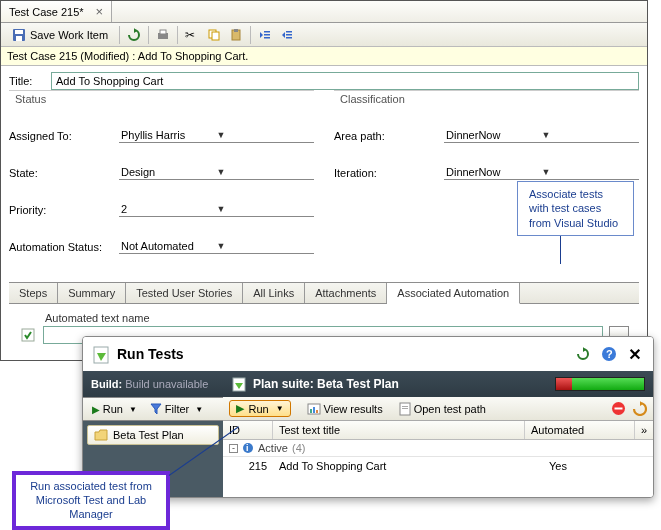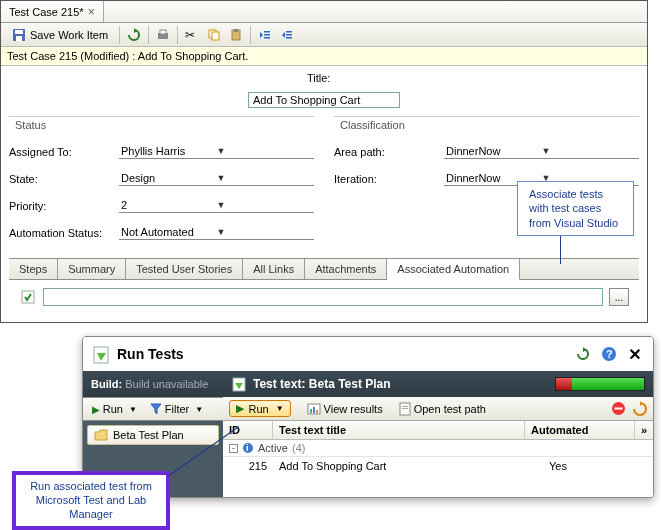--- a/index.html
+++ b/index.html
@@ -1,33 +1,33 @@
 <!DOCTYPE html>
 <html><head>
 <meta charset="utf-8">
 <style>
   * { box-sizing: border-box; margin: 0; padding: 0; }
   body { font-family: "Segoe UI", Tahoma, sans-serif; font-size: 11px; background: #fff; width: 661px; height: 530px; position: relative; color: #000; }
   .top-panel { position: absolute; left: 0; top: 0; width: 648px; border: 1px solid #555; background: #fff; }
   .tabbar { background: linear-gradient(#fdfdfa, #efeee6); height: 22px; border-bottom: 1px solid #999; display: flex; }
-  .tab { display: flex; align-items: center; padding: 0 8px; border-right: 1px solid #aaa; background: linear-gradient(#fff, #f5f3e8); gap: 4px; height: 100%; }
+  .tab { display: flex; align-items: center; padding: 0 8px; border-right: 1px solid #aaa; background: linear-gradient(#fff, #f5f3e8); gap: 12px; height: 100%; }
   .tab-close { color: #666; font-size: 13px; cursor: pointer; }
   .toolbar { height: 24px; background: linear-gradient(#f9f9f5, #e9e8dc); display: flex; align-items: center; padding: 0 4px; gap: 2px; border-bottom: 1px solid #bbb; }
   .tbtn { width: 20px; height: 20px; display: flex; align-items: center; justify-content: center; border: 1px solid transparent; border-radius: 2px; }
   .save-btn { width: auto; padding: 0 6px; gap: 4px; display: flex; align-items: center; height: 20px; }
   .sep { width: 1px; height: 18px; background: #bbb; margin: 0 2px; }
   .infobar { background: #ffffe1; border-bottom: 1px solid #bbb; padding: 3px 6px; }
   .form-area { padding: 6px 8px 4px; background: #fff; }
-  .title-row { display: flex; align-items: center; gap: 8px; margin-bottom: 8px; flex-direction: column; }
+  .title-row { display: flex; align-items: center; gap: 8px; margin-bottom: 0; }
   .title-row label { width: 34px; }
   .title-input { flex: 1; border: 1px solid #7a9; padding: 1px 4px; height: 18px; font: inherit; }
   .cols { display: flex; gap: 20px; width:100%; }
   .group { flex: 1; border-top: 1px solid #ccc; padding-top: 2px; }
   .group-title { color: #535353; font-size: 11px; margin: -9px 0 4px 2px; background: #fff; display: inline-block; padding: 0 4px; }
-  .frow { display: flex; align-items: center; margin: 7px 0; min-height: 20px; }
+  .frow { display: flex; align-items: center; margin: 17px 0; min-height: 20px; }
   .frow label { width: 110px; }
   .combo { flex: 1; display: flex; border-bottom: 1px solid #888; align-items: center; padding: 0 2px 1px; }
   .combo span { flex: 1; }
   .combo .arrow { font-size: 9px; color: #333; }
   .inner-tabs { display: flex; border-top: 1px solid #8e8e8e; border-bottom: 1px solid #8e8e8e; background: linear-gradient(#f5f5f0, #e8e7de); margin-top: 8px; }
   .itab { padding: 4px 10px; border-right: 1px solid #999; color: #333; }
   .itab.active { background: #fff; border-bottom: 1px solid #fff; margin-bottom: -1px; }
   .tab-content { padding: 8px 10px 12px; background: #fff; }
   .atn-label { margin-left: 26px; margin-bottom: 2px; color: #333; display:block;}
   .atn-row { display: flex; gap: 6px; align-items: center; }
@@ -52,21 +52,21 @@
   .filterbtn { display:flex;align-items:center;gap:3px;padding:1px 4px;}
   .plan-item { background: linear-gradient(#fff,#f0eee0); border:1px solid #c8c094; margin: 4px; padding: 3px 6px; display:flex;align-items:center;gap:5px; color:#000; border-radius:2px;}
   .rp-right-hdr { background: linear-gradient(#3b4a55,#2e3b44); padding: 5px 8px; color:#fff; display:flex;align-items:center;gap:6px;}
   .rp-right-hdr b { flex:1; font-size:12px;}
   .progress { width: 90px; height: 14px; border:1px solid #222; display:flex; }
   .progress .red { background: linear-gradient(#e55,#a11); width:18%; }
   .progress .green { background: linear-gradient(#5d5,#1a1); flex:1; }
   .rp-right-tb { background: linear-gradient(#fafaf6,#e7e6da); border-bottom:1px solid #aaa; padding: 3px 6px; display:flex; gap:16px; align-items:center; }
   .rp-right-tb .grp { display:flex;align-items:center;gap:3px; }
   .rtb-runbtn { border:1px solid #d07700; background:linear-gradient(#fff4d6,#ffe08a); border-radius:3px; padding:1px 6px; display:flex;align-items:center;gap:4px;}
-  .thdr { display:flex; background: linear-gradient(#fdfdfa,#eeede3); border-bottom:1px solid #bbb; font-size:11px;font-weight:bold;}
+  .thdr { display:flex; background: linear-gradient(#fdfdfa,#eeede3); border-bottom:1px solid #bbb; font-size:11px;}
   .thdr div { padding: 3px 6px; border-right:1px solid #ccc;}
   .col-id { width: 50px; }
   .col-title { flex:1; }
   .col-auto { width: 110px; }
   .col-end { width: 18px; border-right:none !important; }
   .grp-row { display:flex;align-items:center;gap:4px;padding:2px 6px;border-bottom:1px solid #e4e4e4; color:#444;}
   .data-row { display:flex; padding: 3px 0; }
   .data-row div { padding: 0 6px;}
   .gap50 { width:50px; }
 
@@ -209,20 +209,21 @@
     <div class="inner-tabs">
       <div class="itab">Steps</div>
       <div class="itab">Summary</div>
       <div class="itab">Tested User Stories</div>
       <div class="itab">All Links</div>
       <div class="itab">Attachments</div>
       <div class="itab active">Associated Automation</div>
     </div>
 
     <div class="tab-content">
+      <span class="atn-label">Automated text name</span>
       <div class="atn-row">
         <div class="atn-icon">
             <svg width="16" height="16">
               <rect x="2" y="2" width="12" height="12" fill="#fff" stroke="#9a9"></rect>
               <path d="M5 8 L7 11 L11 5" stroke="#2a8a2a" fill="none" stroke-width="2"></path>
             </svg>
           </div>
         <input class="atn-input" style="">
         <div class="picker">...</div>
       </div>
@@ -285,21 +286,21 @@
       </div>
       <div style="height:48px"></div>
     </div>
 
     <div class="rp-right">
       <div class="rp-right-hdr">
         <svg width="16" height="16">
             <rect x="2" y="2" width="12" height="13" fill="#fff" stroke="#9aa"></rect>
             <path d="M4 7 L12 7 L8 13 Z" fill="#5cbb3a"></path>
           </svg>
-        <b><span>Test text:</span> <span>Beta Test Plan</span></b>
+        <b><span>Plan suite:</span> <span>Beta Test Plan</span></b>
         <div class="progress">
             <div class="red"></div>
             <div class="green"></div>
           </div>
       </div>
       <div class="rp-right-tb">
         <div class="rtb-runbtn">
             <span class="tri" style="color:#1a7a1a">▶</span>
             <span>Run</span>
             <span style="font-size:8px;margin-left:3px">▼</span>

